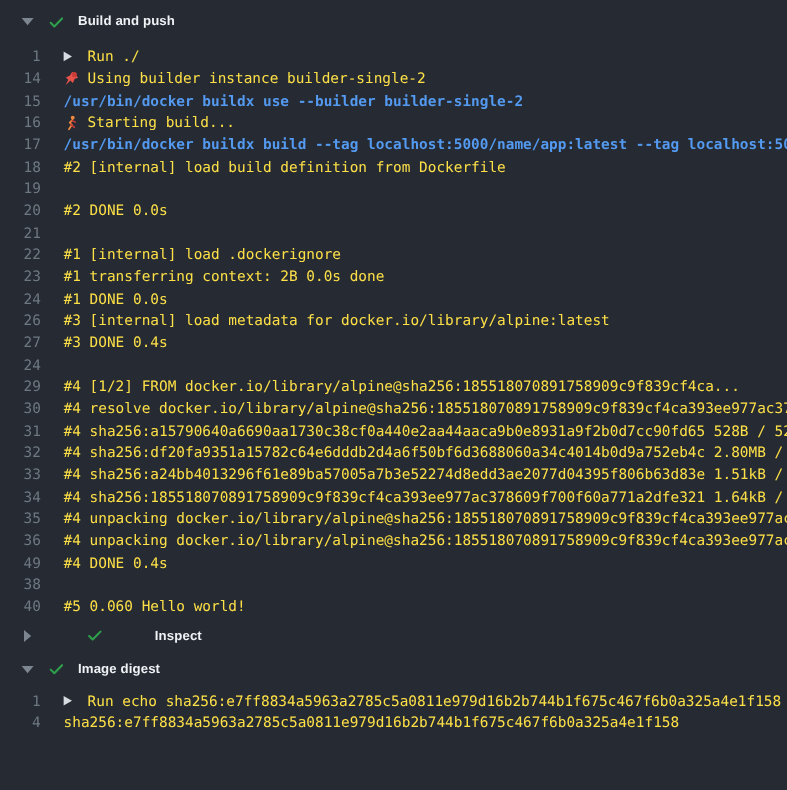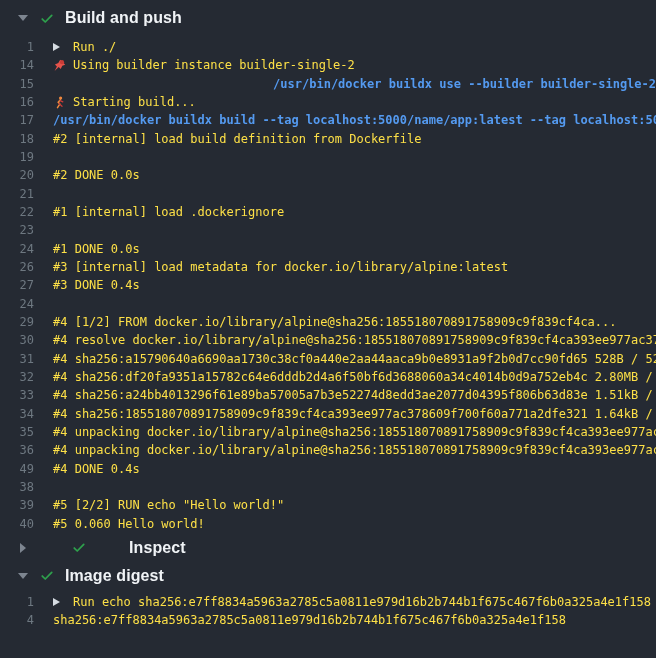--- a/index.html
+++ b/index.html
@@ -19,41 +19,41 @@
   }
   .section:nth-child(1) > .section-header{height:36px;}
   .section:nth-child(2) > .section-header{height:26px;gap:32px;}
   .section:nth-child(3) > .section-header{height:30px;}
   .chev-box{width:12px;display:flex;align-items:center;justify-content:center;margin-right:11px;}
   .chev-down{width:0;height:0;border-left:5px solid transparent;border-right:5px solid transparent;border-top:6px solid #7d8590;}
   .chev-right{width:0;height:0;border-top:5px solid transparent;border-bottom:5px solid transparent;border-left:6px solid #7d8590;}
   .check-box{width:14px;display:flex;align-items:center;justify-content:center;margin-right:11px;}
   .section-title{
     font-family:"Liberation Sans","DejaVu Sans",sans-serif;
-    font-size:16px;font-weight:700;color:#f0f3f6;
+    font-size:11px;font-weight:700;color:#f0f3f6;
     letter-spacing:.1px;
   }
 
   
   .log-block{padding:2px 0;}
   .row{
     display:flex;align-items:center;
     height:18.33px;width:656px;overflow:hidden;
     font-size:12px;
   }
   .num{
     flex:0 0 34px;text-align:right;
     color:#6e7881;cursor:pointer;
   }
   .txt{
     margin-left:19px;flex:1;
     white-space:pre;overflow:hidden;
     color:#fde047;
   }
-  .txt.cmd{color:#549af0;font-weight:bold;text-align:right;}
+  .txt.cmd{color:#549af0;font-weight:bold;}
   .icon-box{margin-left:19px;width:14px;display:flex;align-items:center;flex:0 0 14px;}
   .icon-box + .txt{margin-left:6px;}
   .play-tri{width:0;height:0;border-top:4.5px solid transparent;border-bottom:4.5px solid transparent;border-left:7px solid #d5dbe1;}
   .icon-box svg{display:block;}
 </style>
 </head>
 <body>
 
 <div class="log-viewer" id="log-root">
     <div class="section">
@@ -119,20 +119,21 @@
         <div class="row">
           <span class="num">21</span>
           <span class="txt"></span>
         </div>
         <div class="row">
           <span class="num">22</span>
           <span class="txt">#1 [internal] load .dockerignore</span>
         </div>
         <div class="row">
           <span class="num">23</span>
+          <span class="txt">#1 transferring context: 2B 0.0s done</span>
         </div>
         <div class="row">
           <span class="num">24</span>
           <span class="txt">#1 DONE 0.0s</span>
         </div>
         <div class="row">
           <span class="num">26</span>
           <span class="txt">#3 [internal] load metadata for docker.io/library/alpine:latest</span>
         </div>
         <div class="row">
@@ -175,24 +176,20 @@
           <span class="num">36</span>
           <span class="txt">#4 unpacking docker.io/library/alpine@sha256:185518070891758909c9f839cf4ca393ee977ac</span>
         </div>
         <div class="row">
           <span class="num">49</span>
           <span class="txt">#4 DONE 0.4s</span>
         </div>
         <div class="row">
           <span class="num">38</span>
           <span class="txt"></span>
-        </div>
-        <div class="row">
-          <span class="num">39</span>
-          <span class="txt">#5 [2/2] RUN echo "Hello world!"</span>
         </div>
         <div class="row">
           <span class="num">40</span>
           <span class="txt">#5 0.060 Hello world!</span>
         </div>
       </div>
     </div>
     <div class="section">
       <div class="section-header">
         <span class="chev-box">

